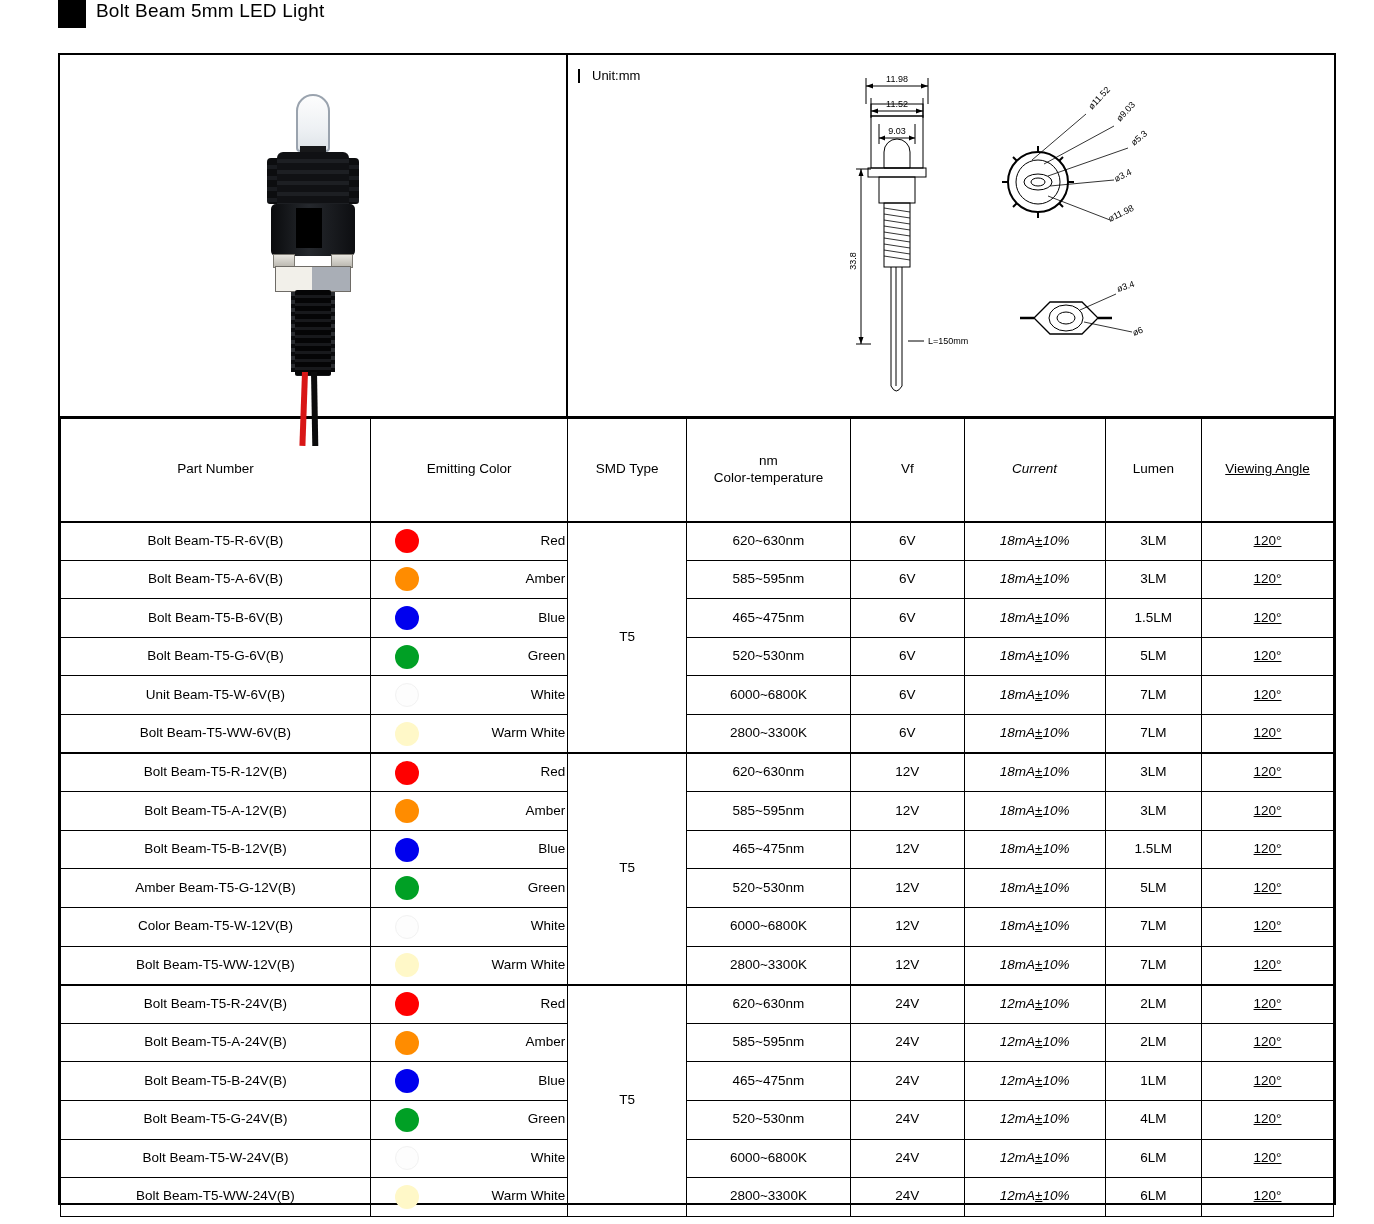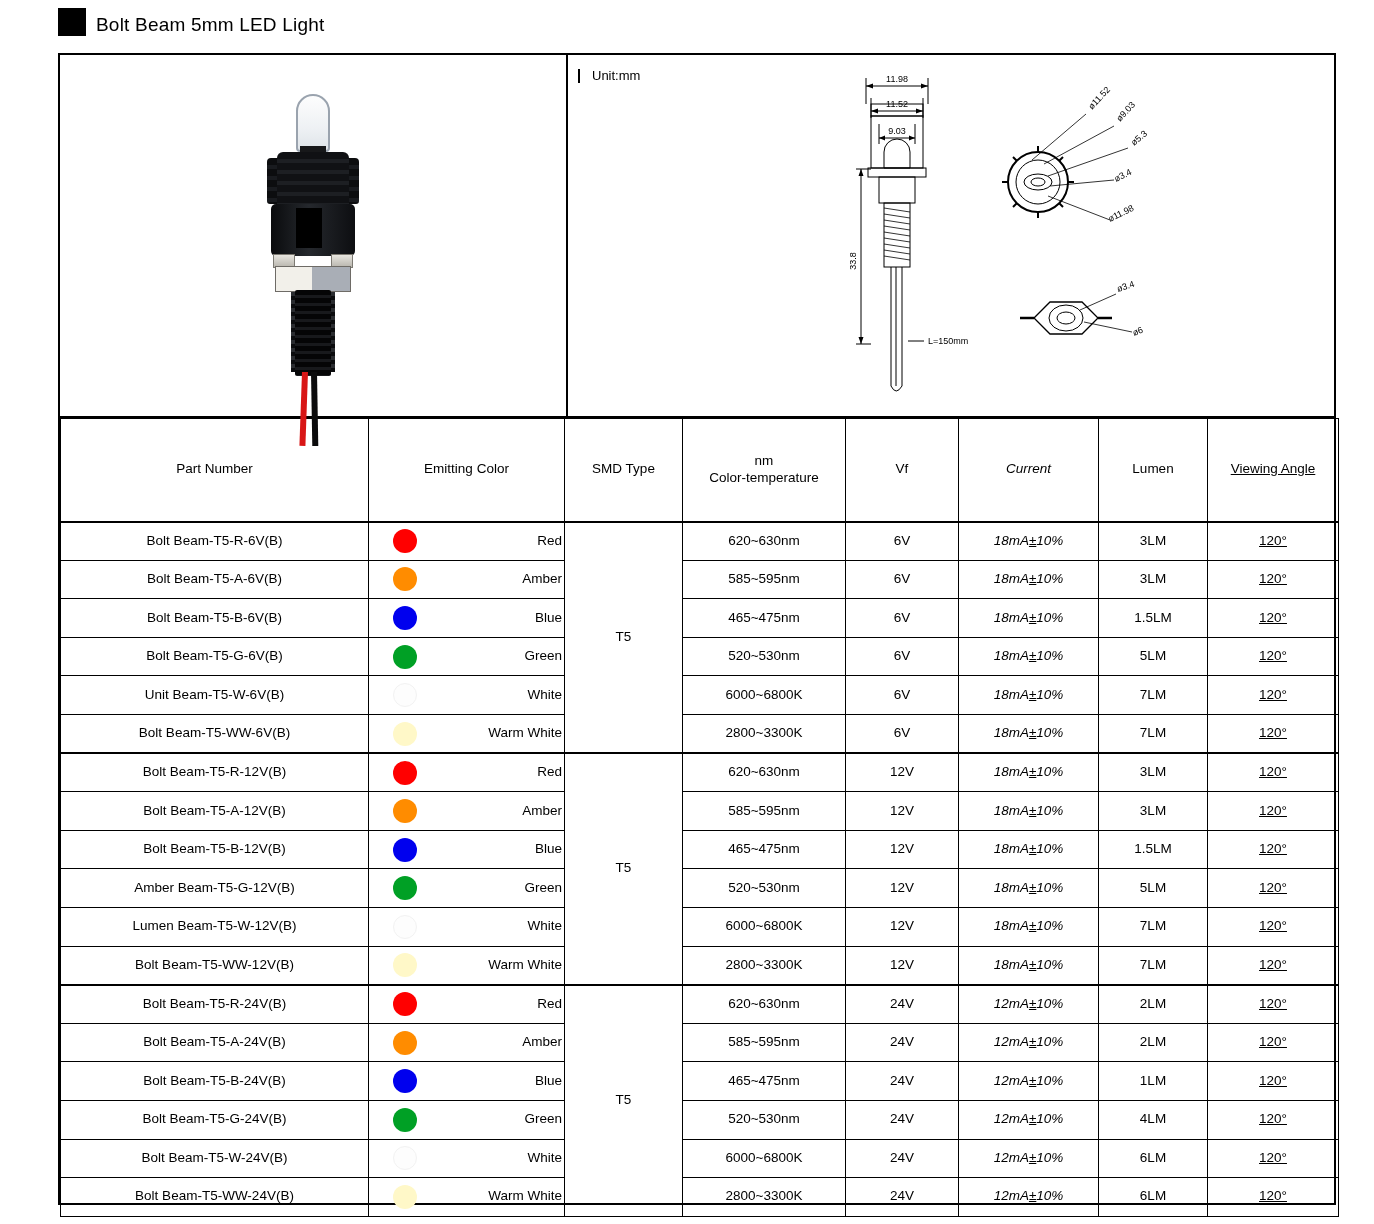--- a/index.html
+++ b/index.html
@@ -10,21 +10,21 @@
     font-family: "Liberation Sans", sans-serif;
     color: #000000;
     overflow: hidden;
   }
 
   .page { position: relative; width: 1374px; height: 1224px; padding: 0; }
 
   
   .title-bar {
     display: flex;
-    align-items: flex-end;
+    align-items: flex-start;
     height: 36px;
     padding-left: 58px;
     gap: 10px;
   }
   .title-bullet {
     width: 28px; height: 28px;
     background: #000000;
     flex: 0 0 auto;
   }
   .title-text {
@@ -170,21 +170,21 @@
   }
   table.spec tbody td { height: 38.6px; }
 
   
   .c-part   { width: 308px; }
   .c-color  { width: 196px; }
   .c-smd    { width: 118px; }
   .c-nm     { width: 163px; }
   .c-vf     { width: 113px; }
   .c-cur    { width: 140px; font-style: italic; }
-  .c-lm     { width: 109px; margin-left: 17px; }
+  .c-lm     { width: 96px; margin-left: 17px; }
   .c-angle  { width: 131px; text-decoration: underline; }
 
   td.part-cell {
     text-align: left;
     padding-left: 18px;
     font-size: 13.5px;
   }
   td.color-cell {
     text-align: left;
     padding-left: 0;
@@ -509,21 +509,21 @@
                 <span>Green</span>
               </div>
             </td>
             <td class="c-nm">520~530nm</td>
             <td class="c-vf">12V</td>
             <td class="c-cur cur-cell"><span>18mA</span><span class="pm">±</span><span>10%</span></td>
             <td class="c-lm">5LM</td>
             <td class="c-angle">120°</td>
           </tr>
           <tr>
-            <td class="c-part part-cell">Lumen Beam-T5-W-12V(B)</td>
+            <td class="c-part part-cell">Color Beam-T5-W-12V(B)</td>
             <td class="c-color color-cell">
               <div class="color-inner">
                 <span class="swatch white-sw" style="background: rgb(253, 253, 253);"></span>
                 <span>White</span>
               </div>
             </td>
             <td class="c-nm">6000~6800K</td>
             <td class="c-vf">12V</td>
             <td class="c-cur cur-cell"><span>18mA</span><span class="pm">±</span><span>10%</span></td>
             <td class="c-lm">7LM</td>

